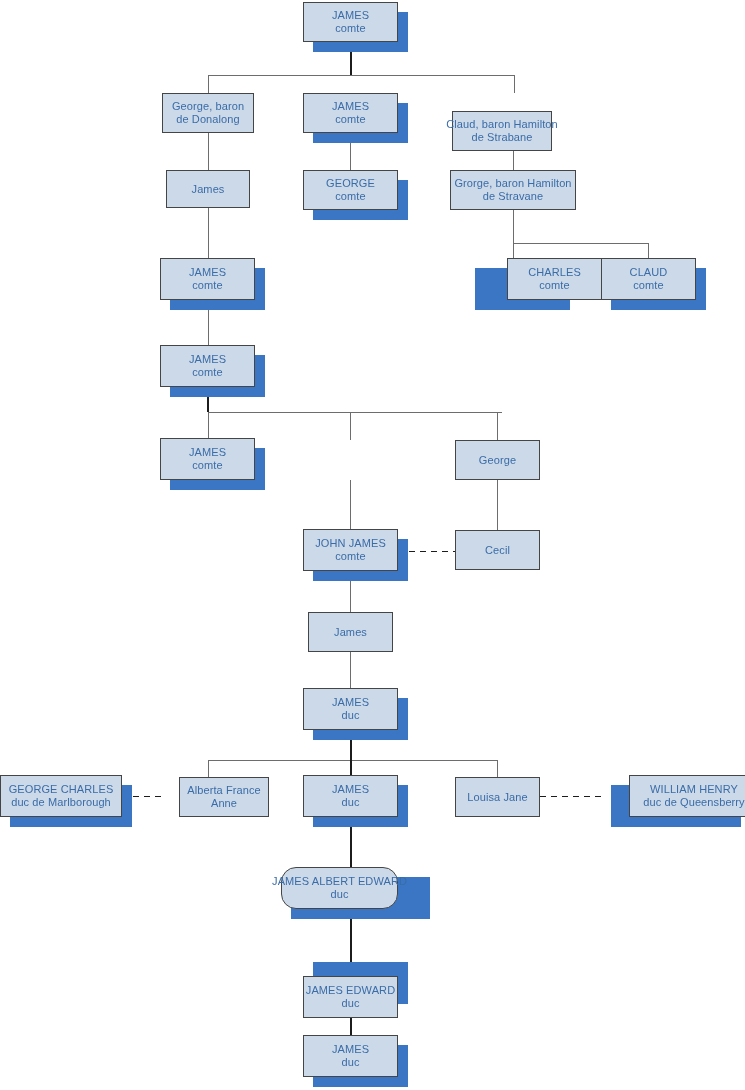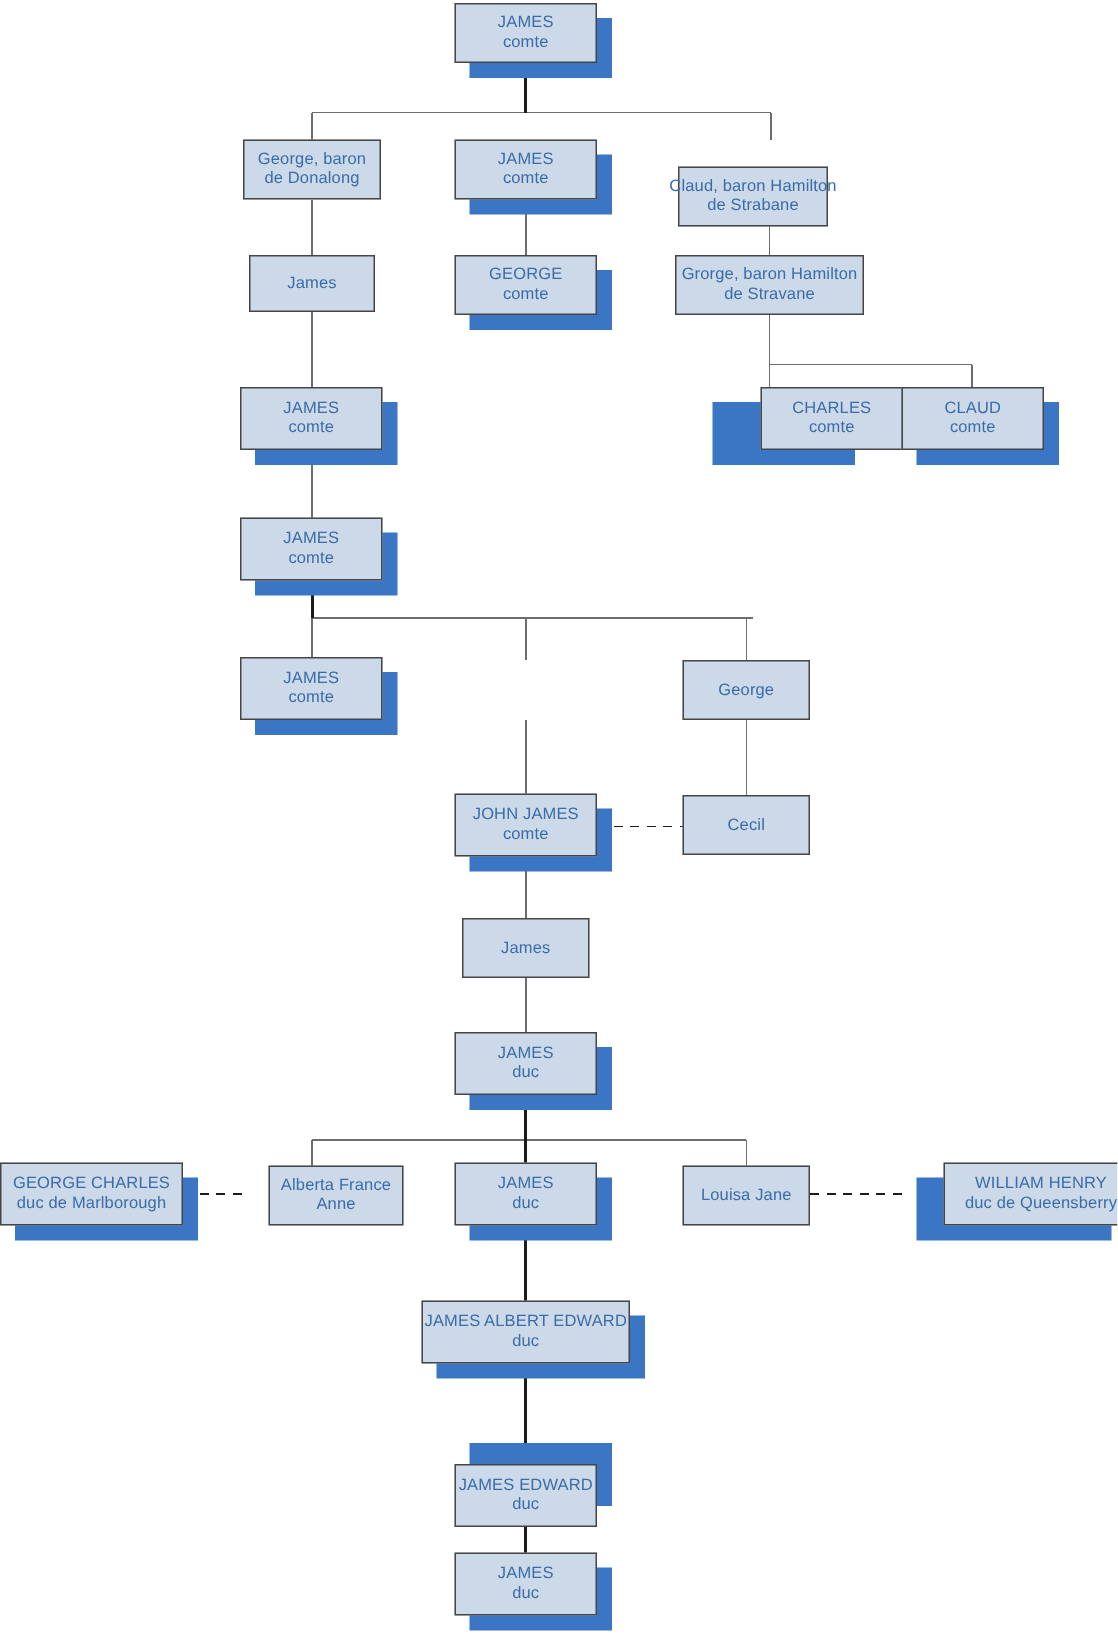--- a/index.html
+++ b/index.html
@@ -212,21 +212,21 @@
     <span class="l1">JAMES</span>
     <span class="l2">duc</span>
   </div>
   <div class="node" style="left:455px; top:777px; width:85px; height:40px;">
     <span class="l1">Louisa Jane</span>
   </div>
   <div class="node" style="left:601px; top:775px; width:130px; height:42px;margin-left:28px;">
     <span class="l1">WILLIAM HENRY</span>
     <span class="l2">duc de Queensberry</span>
   </div>
-  <div class="node" style="left:281px; top:867px; width:139px; height:42px;">
+  <div class="node" style="left:281px; top:867px; width:117px; height:42px;border-radius:15px;">
     <span class="l1">JAMES ALBERT EDWARD</span>
     <span class="l2">duc</span>
   </div>
   <div class="node" style="left:303px; top:952px; width:95px; height:42px;margin-top:24px;">
     <span class="l1">JAMES EDWARD</span>
     <span class="l2">duc</span>
   </div>
   <div class="node" style="left:303px; top:1035px; width:95px; height:42px;">
     <span class="l1">JAMES</span>
     <span class="l2">duc</span>

